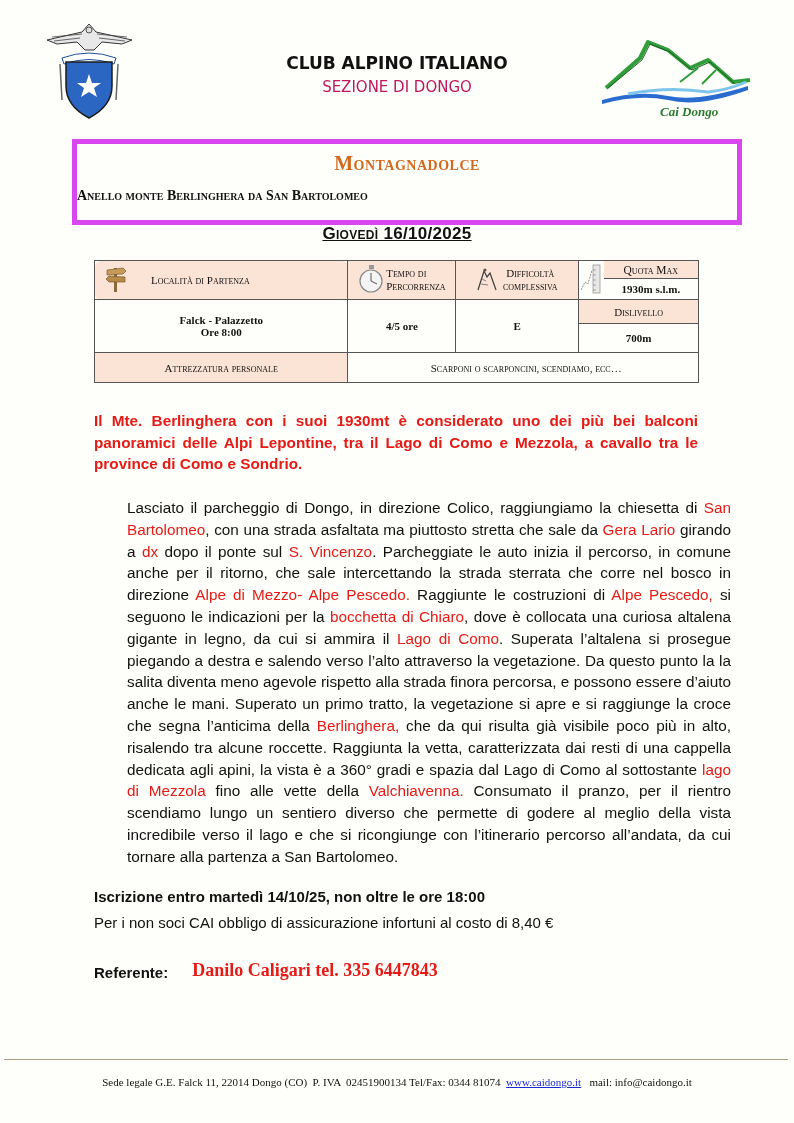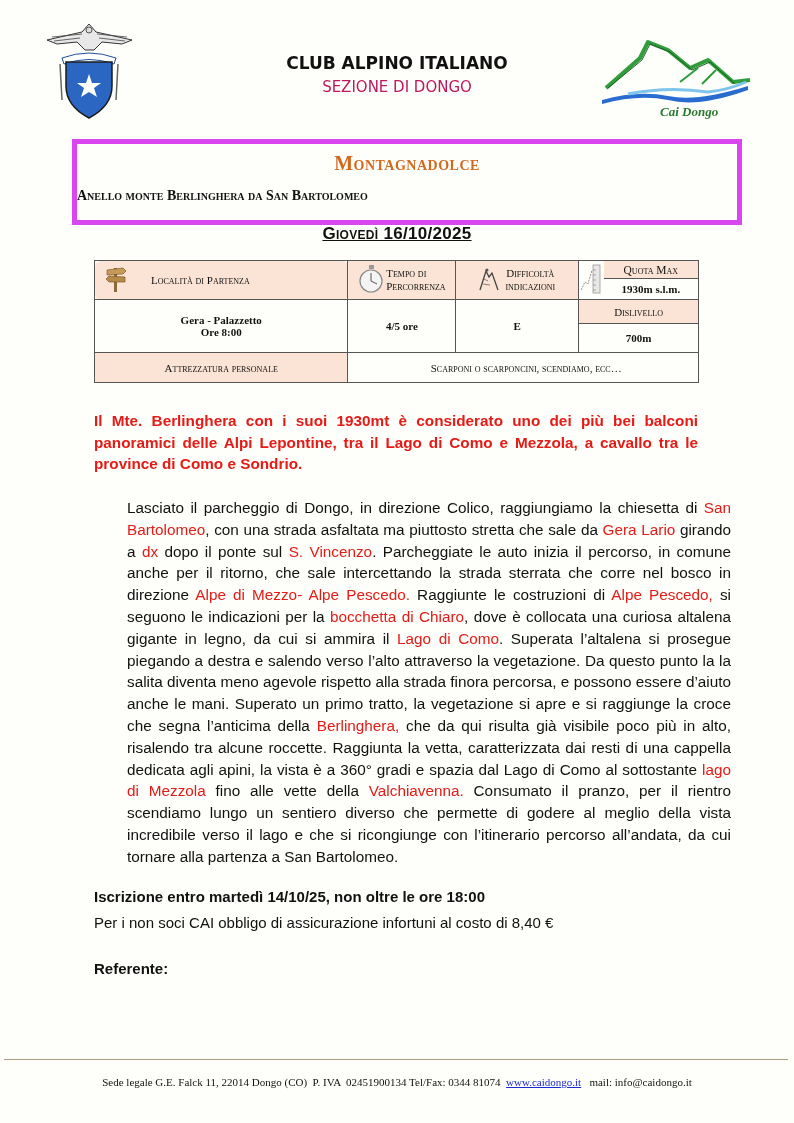--- a/index.html
+++ b/index.html
@@ -158,41 +158,41 @@
       <div class="cell-inner" style="gap:6px;">
         <span class="ico">
           <svg width="20" height="24" viewBox="0 0 20 24">
             <path d="M1 23 L7 4 L10 10 L13 6 L19 23" fill="none" stroke="#444" stroke-width="1.3"></path>
             <path d="M5 12 L9 14 M4 17 L11 18" stroke="#666" stroke-width="0.8"></path>
             <circle cx="8" cy="3" r="1.5" fill="#555"></circle>
           </svg>
         </span>
         <span style="line-height:13px;">
           <span>Difficoltà</span><br>
-          <span>indicazioni</span>
+          <span>complessiva</span>
         </span>
       </div>
     </td>
     <td rowspan="2" style="background:#fefefa; border-right:none;">
       <span class="ico">
         <svg width="22" height="34" viewBox="0 0 22 34">
           <path d="M1 28 L5 20 L8 22 L12 8" fill="none" stroke="#777" stroke-width="0.8" stroke-dasharray="2,1"></path>
           <rect x="13" y="3" width="7" height="28" fill="#e8e8e8" stroke="#999" stroke-width="0.8"></rect>
           <path d="M13 8 h3 M13 13 h3 M13 18 h3 M13 23 h3 M13 28 h3" stroke="#777" stroke-width="0.6"></path>
         </svg>
       </span>
     </td>
     <td class="hd" style="border-left:none; height:16px; font-size:11.5px;">Quota Max</td>
   </tr>
   <tr style="height:20px">
     <td class="val" style="border-left:none; background:#fefefa;">1930m s.l.m.</td>
   </tr>
   <tr style="height:23px">
     <td class="val" rowspan="2" style="height:52px;">
-      <span>Gera - Palazzetto</span><br>
+      <span>Falck - Palazzetto</span><br>
       <span>Ore 8:00</span>
     </td>
     <td class="val" rowspan="2">4/5 ore</td>
     <td class="val" rowspan="2">E</td>
     <td class="hd" colspan="2">Dislivello</td>
   </tr>
   <tr style="height:27px">
     <td class="val" colspan="2">700m</td>
   </tr>
   <tr style="height:30px">
@@ -204,16 +204,17 @@
 
 <div class="abs intro">Il Mte. Berlinghera con i suoi 1930mt è considerato uno dei più bei balconi panoramici delle Alpi Lepontine, tra il Lago di Como e Mezzola, a cavallo tra le province di Como e Sondrio.</div>
 
 <div class="abs para" id="desc"><span>Lasciato il parcheggio di Dongo, in direzione Colico, raggiungiamo la chiesetta di </span><span class="hl">San Bartolomeo</span><span>, con una strada asfaltata ma piuttosto stretta che sale da </span><span class="hl">Gera Lario</span><span> girando a </span><span class="hl">dx</span><span> dopo il ponte sul </span><span class="hl">S. Vincenzo</span><span>. Parcheggiate le auto inizia il percorso, in comune anche per il ritorno, che sale intercettando la strada sterrata che corre nel bosco in direzione </span><span class="hl">Alpe di Mezzo- Alpe Pescedo.</span><span> Raggiunte le costruzioni di </span><span class="hl">Alpe Pescedo,</span><span> si seguono le indicazioni per la </span><span class="hl">bocchetta di Chiaro</span><span>, dove è collocata una curiosa altalena gigante in legno, da cui si ammira il </span><span class="hl">Lago di Como</span><span>. Superata l’altalena si prosegue piegando a destra e salendo verso l’alto attraverso la vegetazione. Da questo punto la la salita diventa meno agevole rispetto alla strada finora percorsa, e possono essere d’aiuto anche le mani. Superato un primo tratto, la vegetazione si apre e si raggiunge la croce che segna l’anticima della </span><span class="hl">Berlinghera,</span><span> che da qui risulta già visibile poco più in alto, risalendo tra alcune roccette. Raggiunta la vetta, caratterizzata dai resti di una cappella dedicata agli apini, la vista è a 360° gradi e spazia dal Lago di Como al sottostante </span><span class="hl">lago di Mezzola</span><span> fino alle vette della </span><span class="hl">Valchiavenna.</span><span> Consumato il pranzo, per il rientro scendiamo lungo un sentiero diverso che permette di godere al meglio della vista incredibile verso il lago e che si ricongiunge con l’itinerario percorso all’andata, da cui tornare alla partenza a San Bartolomeo.</span></div>
 
 <div class="abs iscr">Iscrizione entro martedì 14/10/25, non oltre le ore 18:00</div>
 <div class="abs assic">Per i non soci CAI obbligo di assicurazione infortuni al costo di 8,40 €</div>
 
 <div class="abs ref">
   <span>Referente:</span>
+  <span class="ref-name">Danilo Caligari tel. 335 6447843</span>
 </div>
 
 <div class="abs foot-line"></div>
 <div class="abs foot"><span>Sede legale G.E. Falck 11, 22014 Dongo (CO)  P. IVA  02451900134 Tel/Fax: 0344 81074  </span><a>www.caidongo.it</a><span>   mail: info@caidongo.it</span></div>
 
 </body></html>

